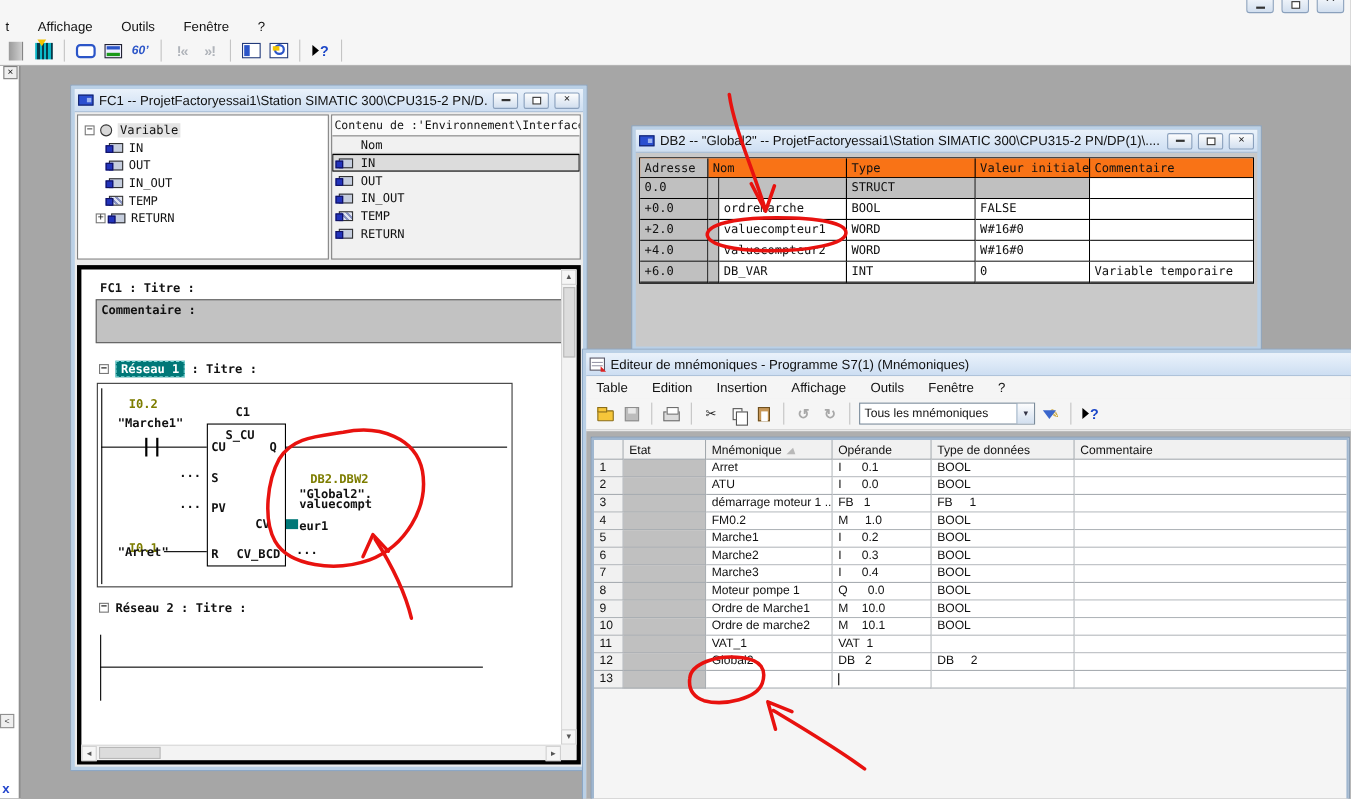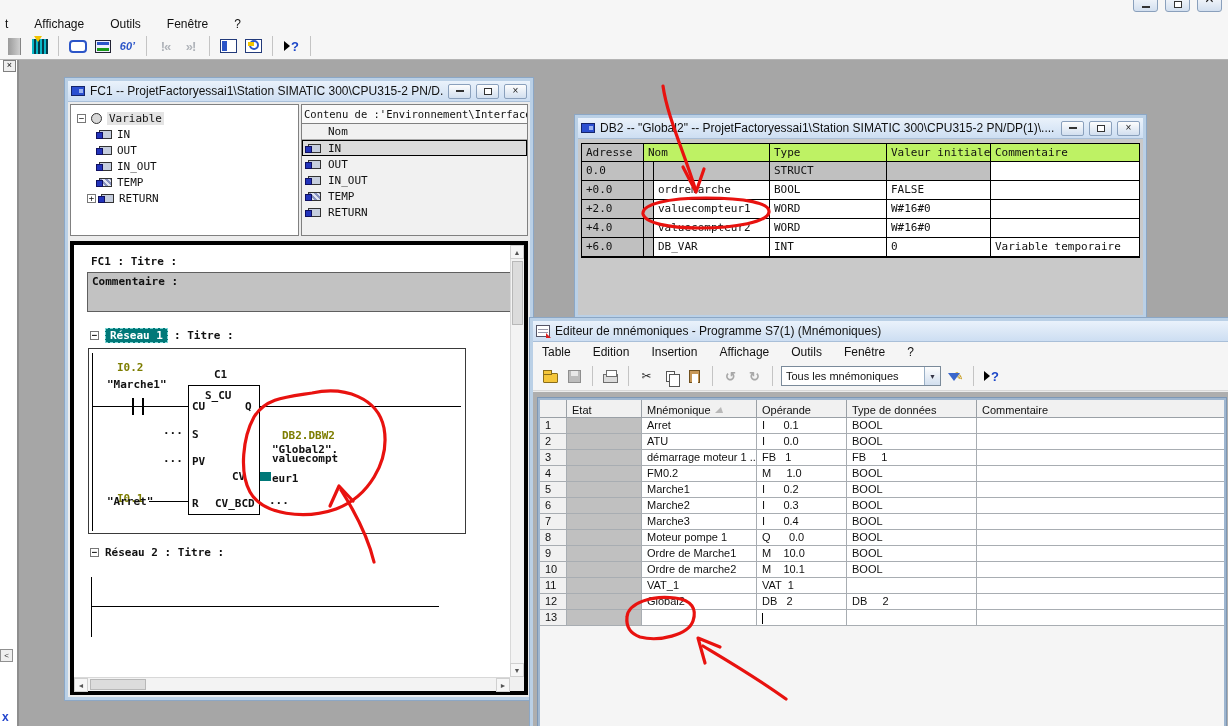--- a/index.html
+++ b/index.html
@@ -61,21 +61,21 @@
 
 .vscroll{position:absolute;right:0;top:0;bottom:14px;width:14px;background:#f3f3f3;border-left:1px solid #d8d8d8}
 .hscroll{position:absolute;left:0;right:14px;bottom:0;height:14px;background:#f3f3f3;border-top:1px solid #d8d8d8}
 .sbtn{position:absolute;width:14px;height:14px;background:#f6f6f6;border:1px solid #d0d0d0;color:#555;font-size:7px;display:flex;align-items:center;justify-content:center}
 .sthumb{position:absolute;background:#dcdcdc;border:1px solid #b8b8b8}
 .scorner{position:absolute;right:0;bottom:0;width:14px;height:14px;background:#f0f0f0}
 
 #db2{background:#c9c9c9}
 .db2-table{position:absolute;left:3px;top:25px;right:3px;border:1px solid #000;font-family:"DejaVu Sans Mono",monospace;font-size:11px;background:#fff}
 .drow,.dhead{display:flex;height:19px}
-.dhead{height:18px;background:#bef264}
+.dhead{height:18px;background:#f97316}
 .dhead>div,.drow>div{border-right:1px solid #000;border-bottom:1px solid #000;padding:2px 4px 0 4px;white-space:nowrap;overflow:hidden}
 .drow>div{background:#fff}
 .d-adr{width:62px;text-align:left;background:#c0c0c0!important}
 .d-mark{width:10px;background:#c0c0c0!important;padding:0!important}
 .d-nom{width:116px}.h-nom{width:126px}
 .d-typ{width:117px}.d-val{width:104px}
 .d-com{flex:1;border-right:none!important}
 .drow.struct .d-nom,.drow.struct .d-typ,.drow.struct .d-val,.drow.struct .d-mark{background:#c0c0c0!important}
 
 .sym-menubar{height:20px;display:flex;align-items:center;gap:22px;padding-left:9px;font-size:12px;background:#f5f5f5}

